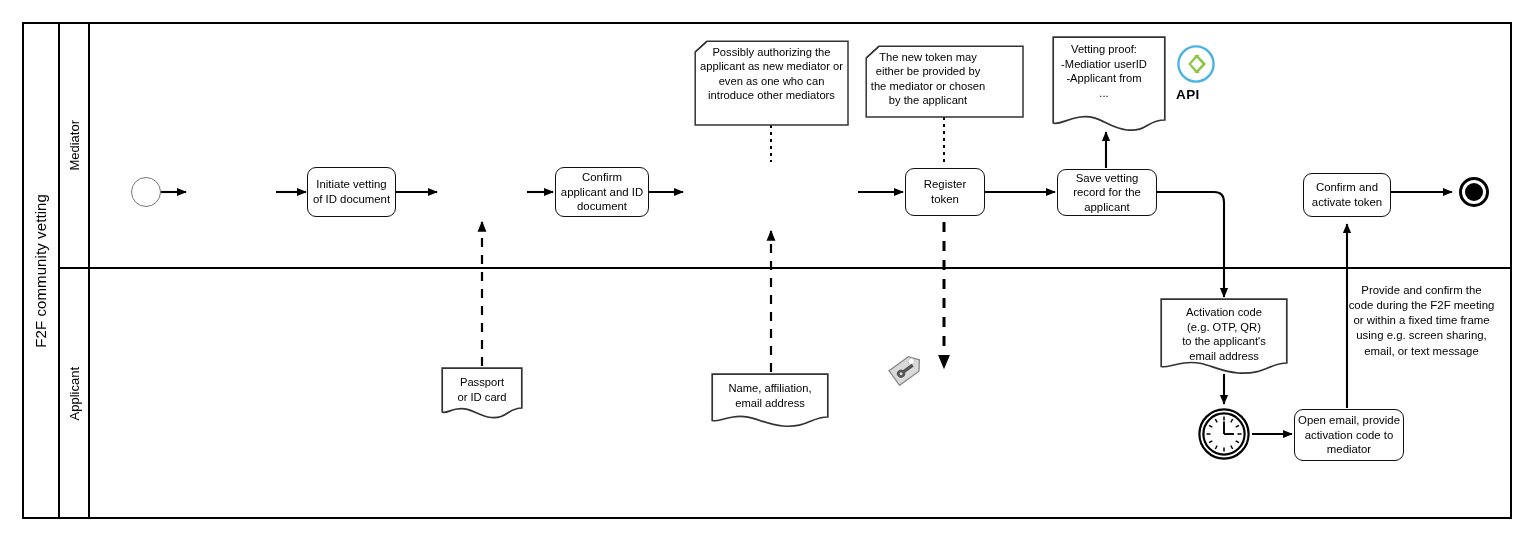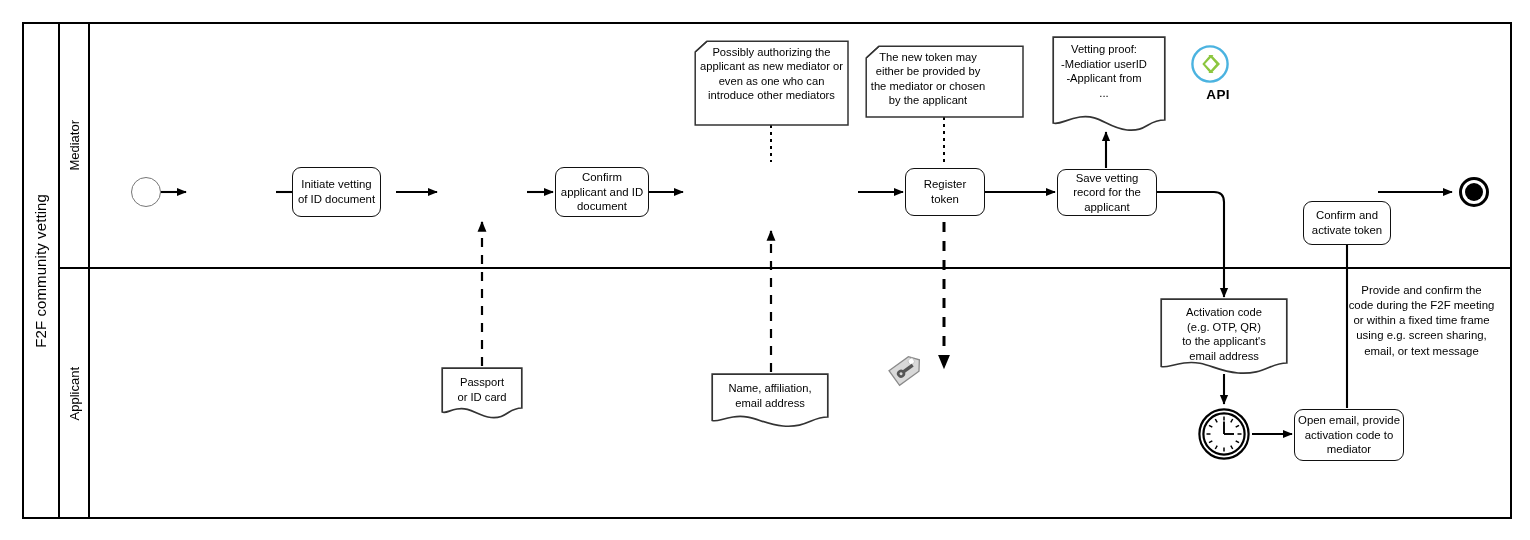--- a/index.html
+++ b/index.html
@@ -162,21 +162,21 @@
     position: absolute;
     text-align: center;
     font-size: 11.4px;
     line-height: 1.33;
     z-index: 4;
   }
   
   #api-badge {
     position: absolute;
     z-index: 5;
-    text-align: right;
+    text-align: left;
     width: 54px;
   }
   #api-badge .api-label {
     font-size: 13.5px;
     font-weight: bold;
     letter-spacing: .4px;
     margin-top: -1px;
   }
   
   #token-tag-icon { position: absolute; z-index: 6; }
@@ -236,31 +236,31 @@
       <path d="M 944 222 L 944 368" stroke-width="3" stroke-dasharray="10 9" marker-end="url(#arrow)"></path>
       <path d="M 771 125 L 771 162" stroke-width="2" stroke-dasharray="3 4"></path>
       <path d="M 944 117 L 944 163" stroke-width="2" stroke-dasharray="3 4"></path>
       <path d="M 1106 168 L 1106 132" stroke-width="2.1" marker-end="url(#arrow)"></path>
     </g>
   </svg>
 
   <div class="ev-start" style="left:131px; top:177px;"></div>
 
 
-  <div class="task" style="left:292px; top:167px; width:89px; height:50px;">Initiate vetting of  ID document</div>
+  <div class="task" style="left:307px; top:167px; width:89px; height:50px;">Initiate vetting of  ID document</div>
 
 
   <div class="task" style="left:555px; top:167px; width:94px; height:50px;">Confirm applicant and ID document</div>
 
 
   <div class="task" style="left:905px; top:168px; width:80px; height:48px;">Register token</div>
 
   <div class="task" style="left:1057px; top:169px; width:100px; height:47px;">Save vetting record for the applicant</div>
 
-  <div class="task" style="left:1303px; top:173px; width:88px; height:44px;margin-top:28px;">Confirm and activate token</div>
+  <div class="task" style="left:1303px; top:173px; width:88px; height:44px;">Confirm and activate token</div>
 
   <div class="ev-end" style="left:1459px; top:177px;"></div>
 
   <div class="note" style="left:694px; top:40px; width:155px; height:86px;">
     <svg width="155" height="86" viewBox="0 0 155 86">
       <path d="M 13 1.2 L 154 1.2 L 154 85 L 1.2 85 L 1.2 12 Z" fill="#fff" stroke="#333" stroke-width="1.5"></path>
       <path d="M 1.2 12 L 13 1.2" fill="none" stroke="#333" stroke-width="1.5"></path>
     </svg>
     <div class="ntext">Possibly authorizing the applicant as new mediator or even as one who can introduce other mediators</div>
   </div>

